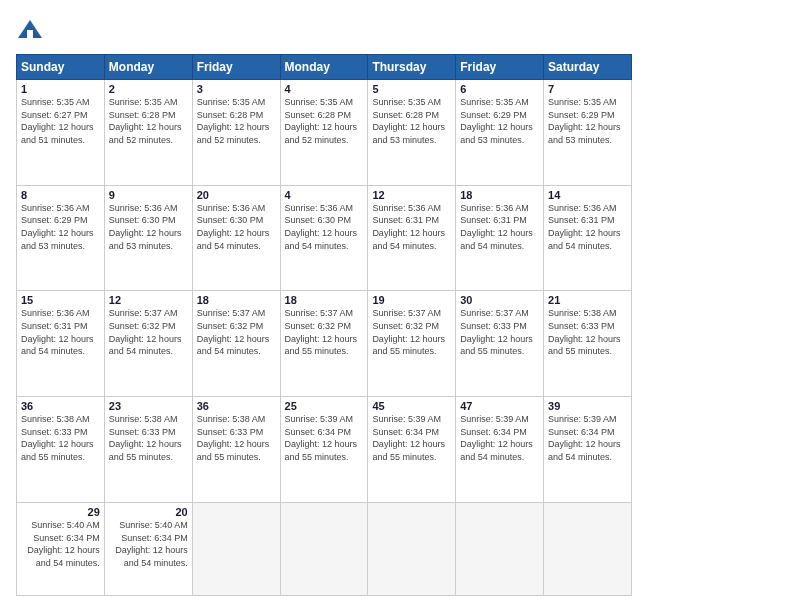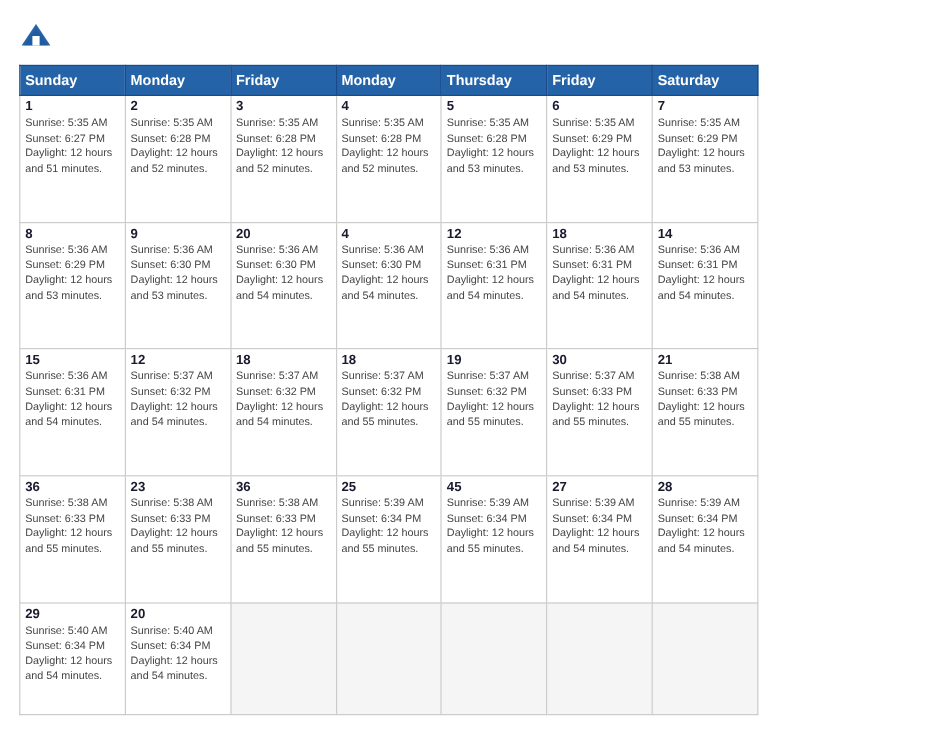--- a/index.html
+++ b/index.html
@@ -93,20 +93,21 @@
       display: block;
       margin-bottom: 1px;
     }
     .day-info {
       font-size: 9px;
       color: #444;
       line-height: 1.4;
     }
     .last-row td {
       height: 65px;
+      text-align: right;
     }
   </style>
 </head>
 <body>
 
 <div class="page">
   <div class="header">
     <div class="logo">
       <svg class="logo-icon" viewBox="0 0 28 28">
         <polygon points="14,4 26,22 2,22" fill="#2563a8"></polygon>
@@ -242,25 +243,25 @@
           </td>
           <td>
             <span class="day-num">25</span>
             <div class="day-info">Sunrise: 5:39 AM<br>Sunset: 6:34 PM<br>Daylight: 12 hours<br>and 55 minutes.</div>
           </td>
           <td>
             <span class="day-num">45</span>
             <div class="day-info">Sunrise: 5:39 AM<br>Sunset: 6:34 PM<br>Daylight: 12 hours<br>and 55 minutes.</div>
           </td>
           <td>
-            <span class="day-num">27</span>
+            <span class="day-num">47</span>
             <div class="day-info">Sunrise: 5:39 AM<br>Sunset: 6:34 PM<br>Daylight: 12 hours<br>and 54 minutes.</div>
           </td>
           <td>
-            <span class="day-num">28</span>
+            <span class="day-num">39</span>
             <div class="day-info">Sunrise: 5:39 AM<br>Sunset: 6:34 PM<br>Daylight: 12 hours<br>and 54 minutes.</div>
           </td>
         </tr>
         <tr class="last-row">
           <td>
             <span class="day-num">29</span>
             <div class="day-info">Sunrise: 5:40 AM<br>Sunset: 6:34 PM<br>Daylight: 12 hours<br>and 54 minutes.</div>
           </td>
           <td>
             <span class="day-num">20</span>

